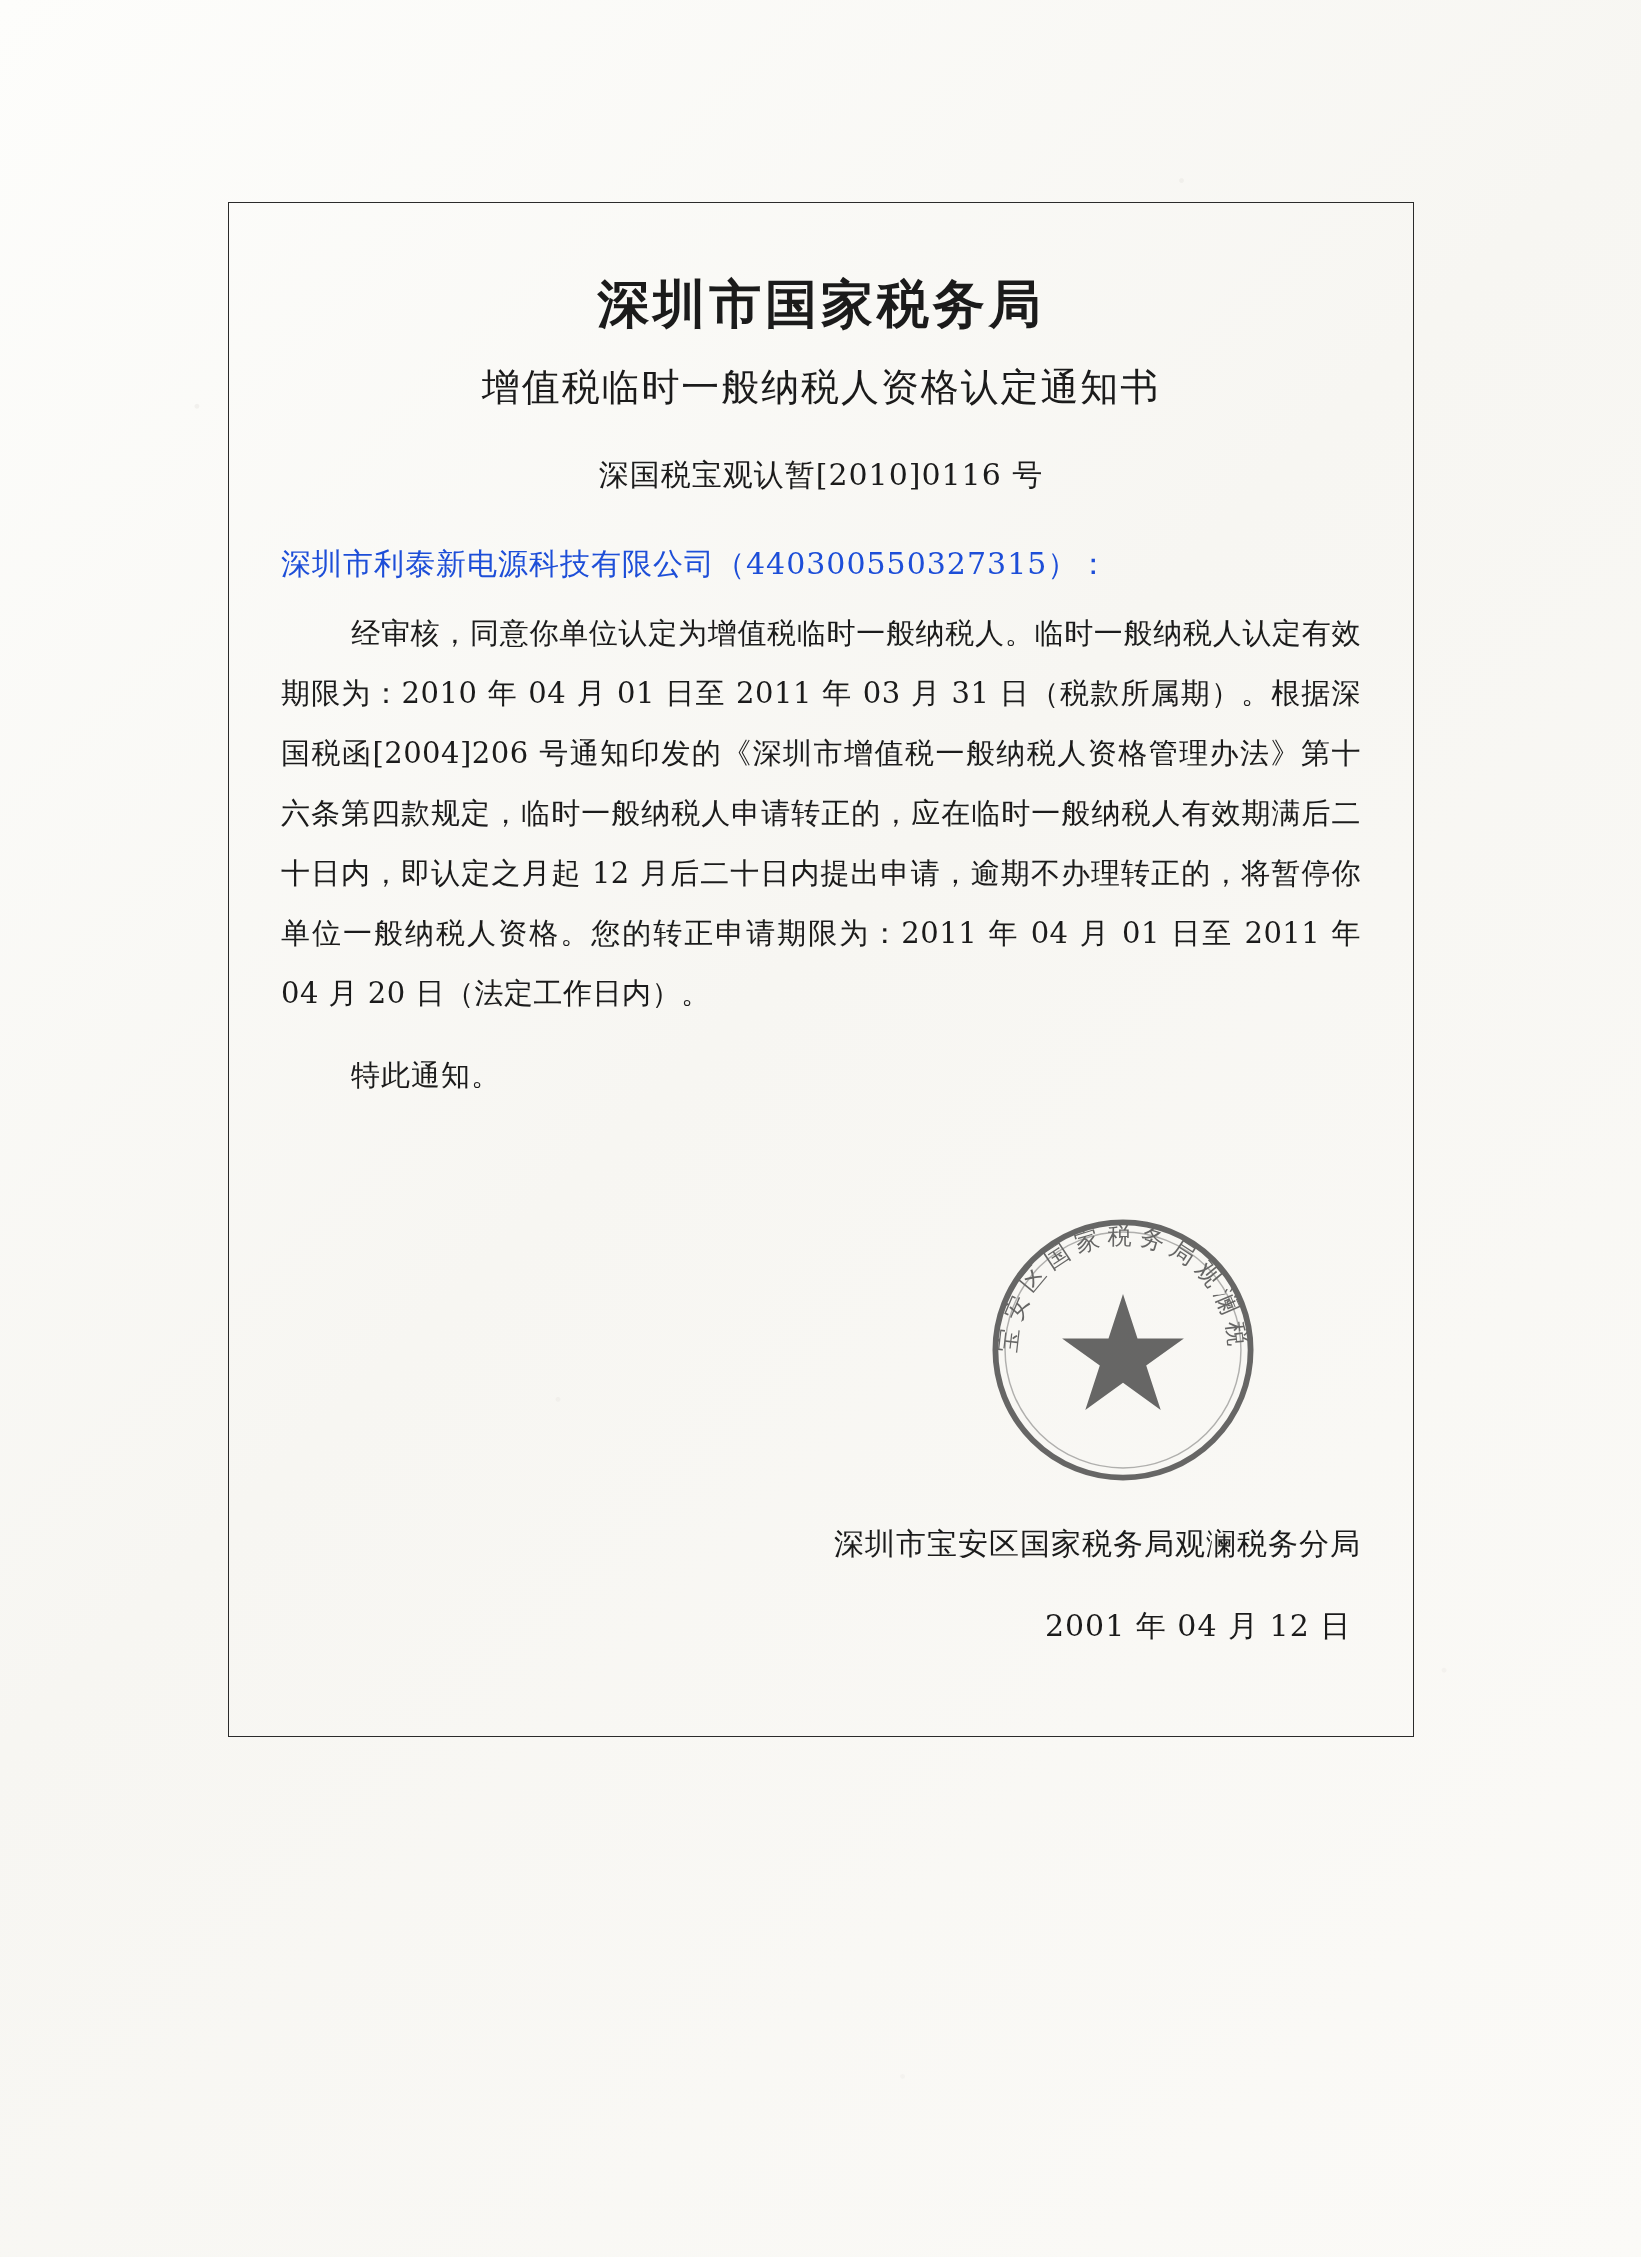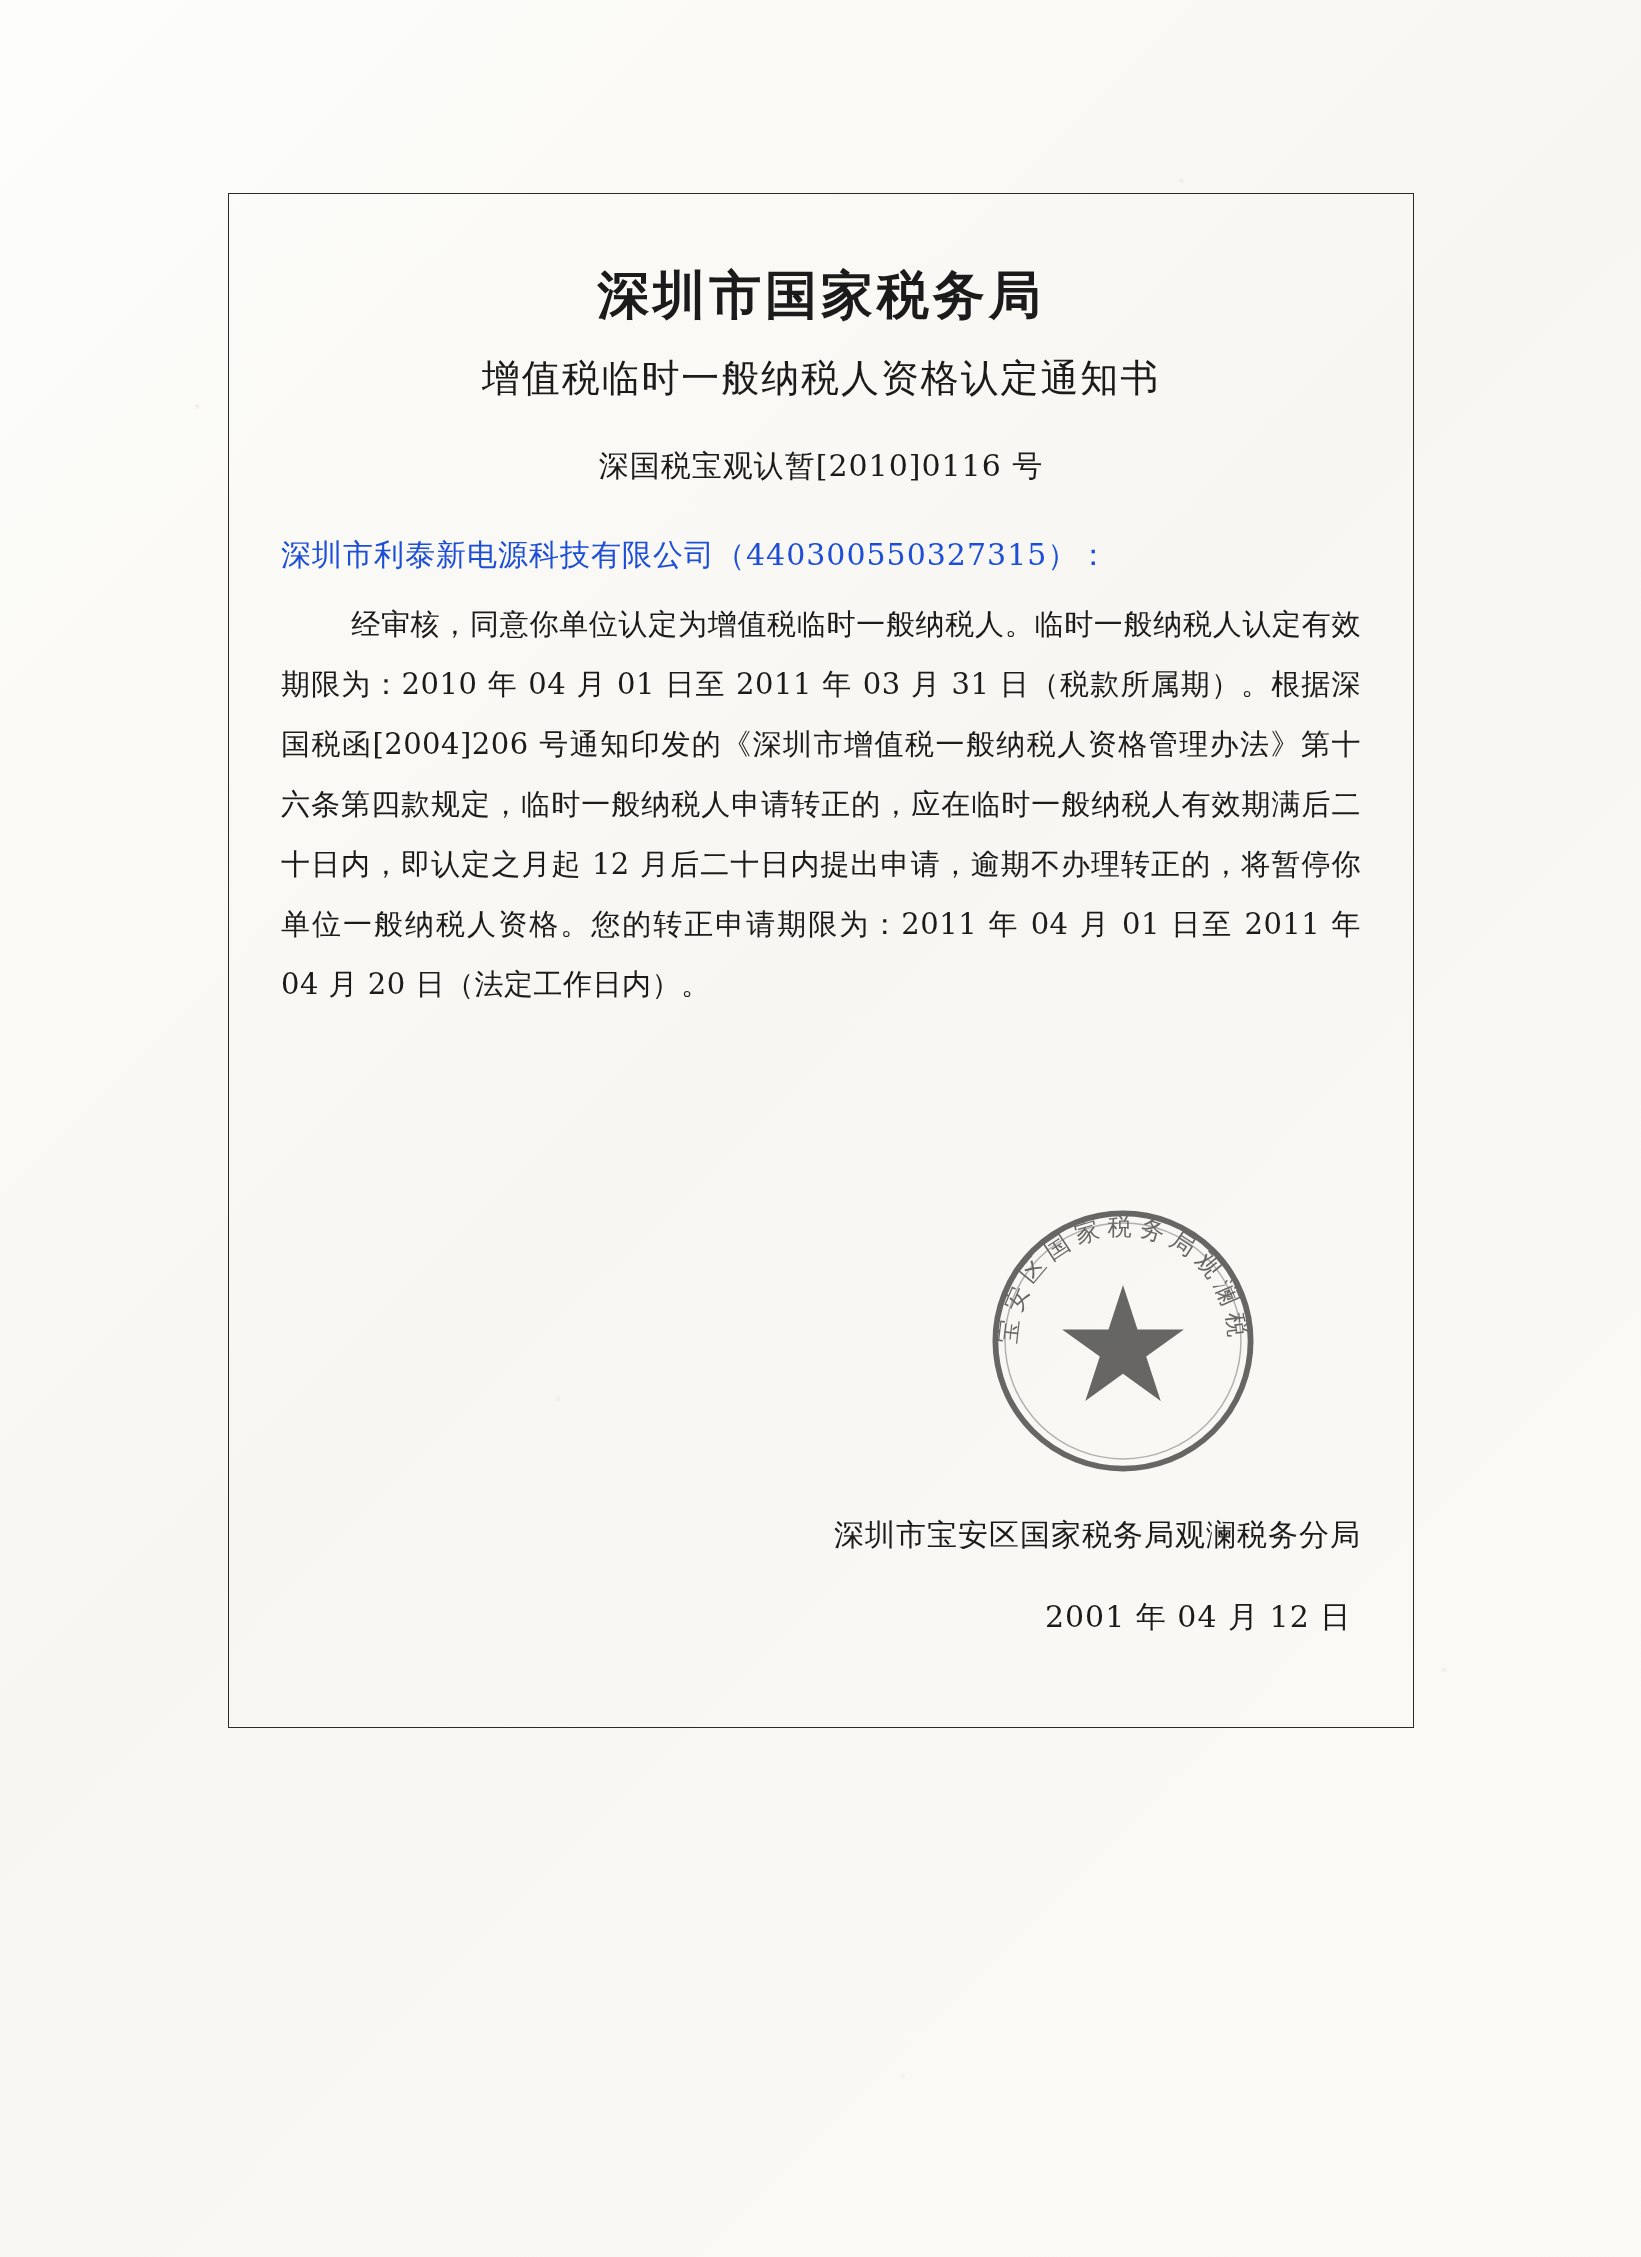--- a/index.html
+++ b/index.html
@@ -25,21 +25,21 @@
       radial-gradient(circle at 34% 62%, rgba(205,200,195,0.14) 0 1.9px, transparent 2.9px),
       radial-gradient(circle at 88% 74%, rgba(205,200,195,0.14) 0 1.9px, transparent 2.9px),
       radial-gradient(circle at 55% 92%, rgba(205,200,195,0.12) 0 1.9px, transparent 2.9px),
       linear-gradient(135deg, #fdfdfb 0%, #f7f6f2 45%, #fbfaf7 100%);
     pointer-events: none;
   }
 
   .doc-frame {
     position: absolute;
     left: 228px;
-    top: 193px;
+    top: 202px;
     width: 1186px;
     height: 1535px;
     border: 1.9px solid #2b2b2b;
     box-sizing: border-box;
     background: transparent;
   }
 
   .doc-inner {
     position: absolute;
     left: 0;
@@ -161,20 +161,23 @@
     <div class="doc-title">增值税临时一般纳税人资格认定通知书</div>
 
     <div class="doc-number">深国税宝观认暂[2010]0116 号</div>
 
     <div class="addressee">深圳市利泰新电源科技有限公司（440300550327315）：</div>
 
     <div class="body-text">
       <span class="indent"></span><span>经审核，同意你单位认定为增值税临时一般纳税人。临时一般纳税人认定有效期限为：2010 年 04 月 01 日至 2011 年 03 月 31 日（税款所属期）。根据深国税函[2004]206 号通知印发的《深圳市增值税一般纳税人资格管理办法》第十六条第四款规定，临时一般纳税人申请转正的，应在临时一般纳税人有效期满后二十日内，即认定之月起 12 月后二十日内提出申请，逾期不办理转正的，将暂停你单位一般纳税人资格。您的转正申请期限为：2011 年 04 月 01 日至 2011 年 04 月 20 日（法定工作日内）。</span>
     </div>
 
+    <div class="closing">
+      <span class="indent"></span><span>特此通知。</span>
+    </div>
 
     <div class="seal">
       <svg width="290" height="290" viewBox="0 0 300 300" xmlns="http://www.w3.org/2000/svg">
         <defs>
           <path id="sealArc" d="M 40,150 A 110,110 0 1 1 260,150" fill="none"></path>
         </defs>
         <circle cx="150" cy="150" r="132" fill="none" stroke="#2f2f2f" stroke-width="6"></circle>
         <circle cx="150" cy="150" r="122" fill="none" stroke="#2f2f2f" stroke-width="1.5" opacity="0.5"></circle>
         <text font-family="'DejaVu Serif', serif" font-size="25" fill="#2f2f2f" letter-spacing="7">
           <textPath href="#sealArc" startOffset="50%" text-anchor="middle">深圳市宝安区国家税务局观澜税务分局</textPath>

